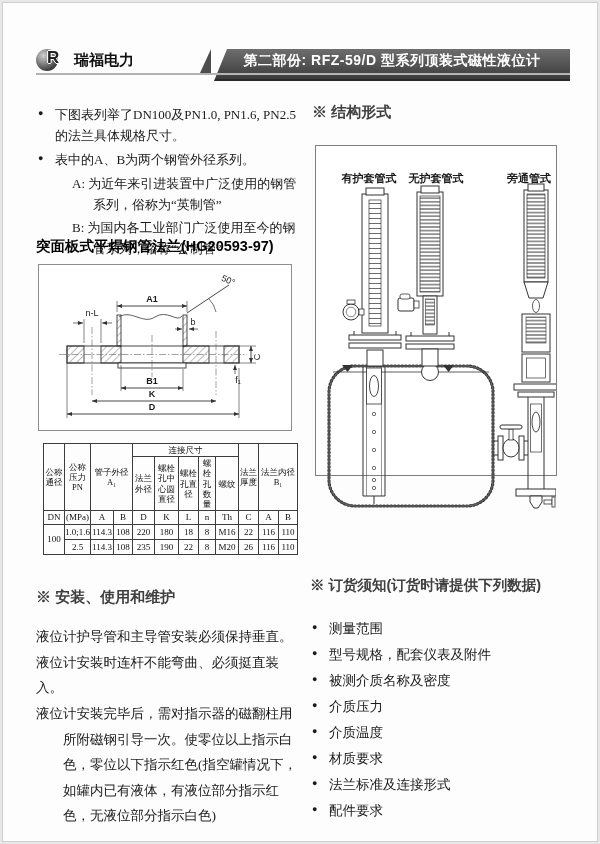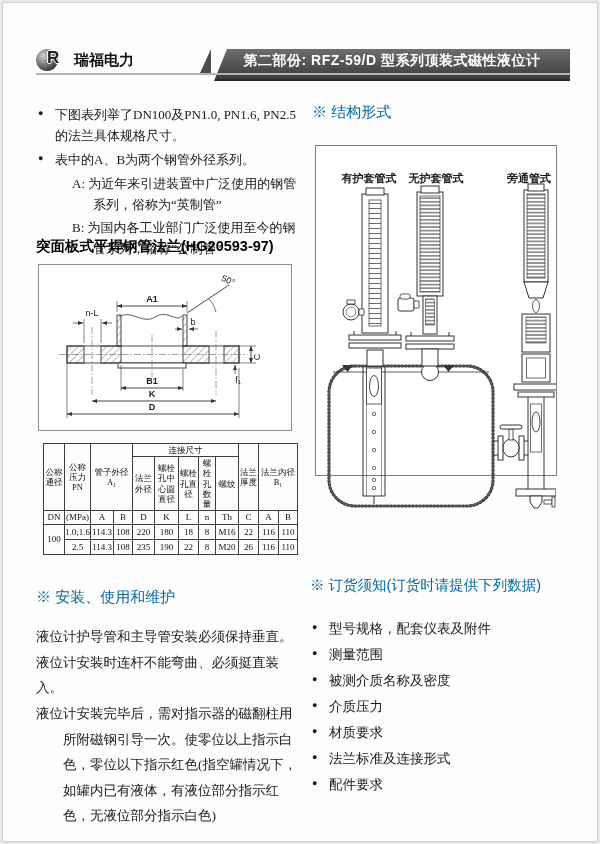--- a/index.html
+++ b/index.html
@@ -50,21 +50,21 @@
 
   
   .spec { left:43px; top:443px; border-collapse:collapse; table-layout:fixed;
     font-size:8.5px; line-height:1.2; text-align:center; color:#111; }
   .spec td { border:1px solid #3d3d3d; padding:1px 0; vertical-align:middle; overflow:hidden; }
   .spec { border:1.5px solid #222; }
   .spec .sym td { height:14px; font-size:9px; }
   .spec .dat td { height:15px; font-size:9px; }
 
   
-  .sec-heading { font-family:"Liberation Sans",sans-serif; font-weight:normal; font-size:15px; color:#0369a1; }
+  .sec-heading { font-family:"Liberation Sans",sans-serif; font-weight:bold; font-size:15px; color:#404040; }
   .install-heading { left:36px; top:588px; }
   .structure-heading { left:312px; top:103px; }
   .order-heading { left:310px; top:576px; font-size:14.5px; }
 
   .install-text { left:36px; top:624px; width:266px; font-size:13.5px; line-height:1.9; }
   .install-text p { margin:0; }
   .install-text p.hang { padding-left:27px; text-indent:-27px; }
 
   .structure-box { left:315px; top:145px; width:242px; height:331px; border:1px solid #7e7e7e; background:#fff; }
 
@@ -353,20 +353,21 @@
   <g font-size="11" font-weight="bold" text-anchor="middle">
     <text x="53" y="36">有护套管式</text>
     <text x="120" y="36">无护套管式</text>
     <text x="213" y="36">旁通管式</text>
   </g>
 </svg>
 </div>
 
 <div class="abs sec-heading order-heading">※ 订货须知(订货时请提供下列数据)</div>
 <div class="abs order-list">
+  <div class="bul">测量范围</div>
   <div class="bul">型号规格，配套仪表及附件</div>
-  <div class="bul">测量范围</div>
   <div class="bul">被测介质名称及密度</div>
   <div class="bul">介质压力</div>
+  <div class="bul">介质温度</div>
   <div class="bul">材质要求</div>
   <div class="bul">法兰标准及连接形式</div>
   <div class="bul">配件要求</div>
 </div>
 
 </body></html>

